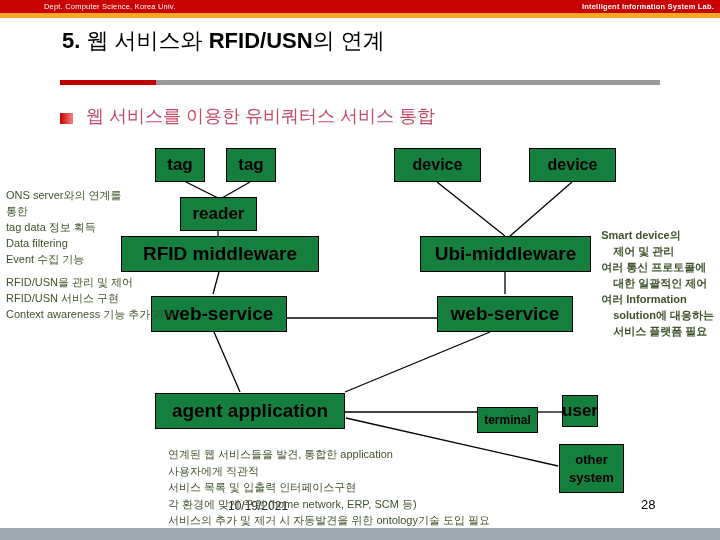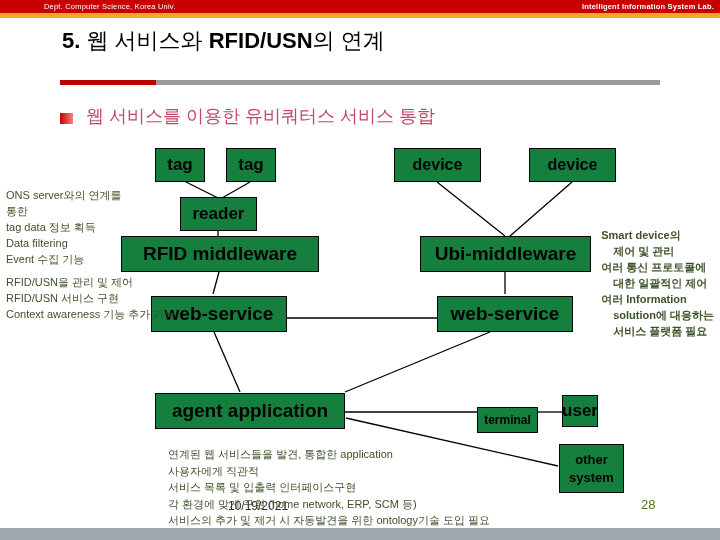--- a/index.html
+++ b/index.html
@@ -76,21 +76,21 @@
   .note.right-col{right:6px;top:228px;text-align:left;font-weight:bold;}
   .note.right-col .ind{padding-left:12px;display:block;}
   .note.bottom{left:168px;top:446px;line-height:1.5;}
   
   .date{
     position:absolute;left:228px;top:499px;
     font-size:12px;color:#2f2f2f;
   }
   .pageno{
     position:absolute;left:641px;top:497px;
-    font-size:13px;color:#4d7c0f;
+    font-size:13px;color:#000000;
   }
   .footer-bar{
     position:absolute;left:0;bottom:0;width:720px;height:12px;
     background:#9fa9b0;
   }
 </style>
 </head>
 <body>
 
 <div class="hdr-red"></div>

